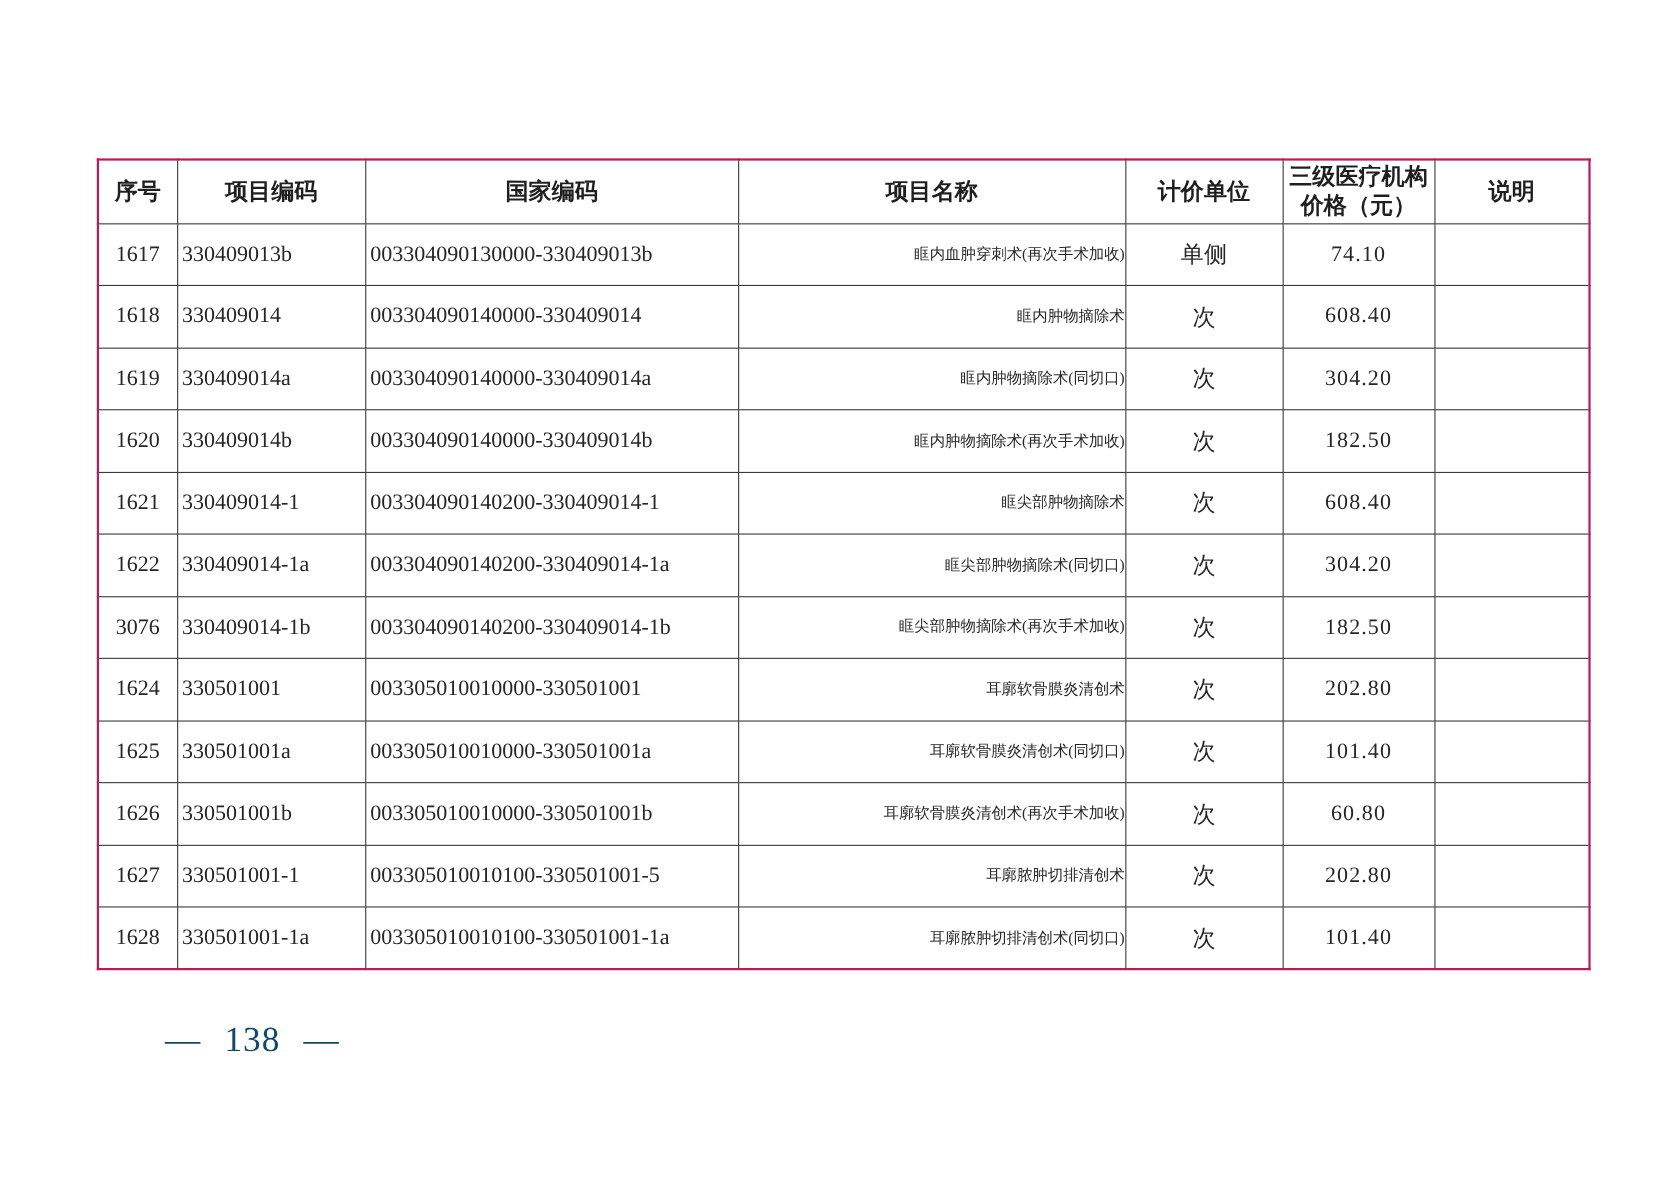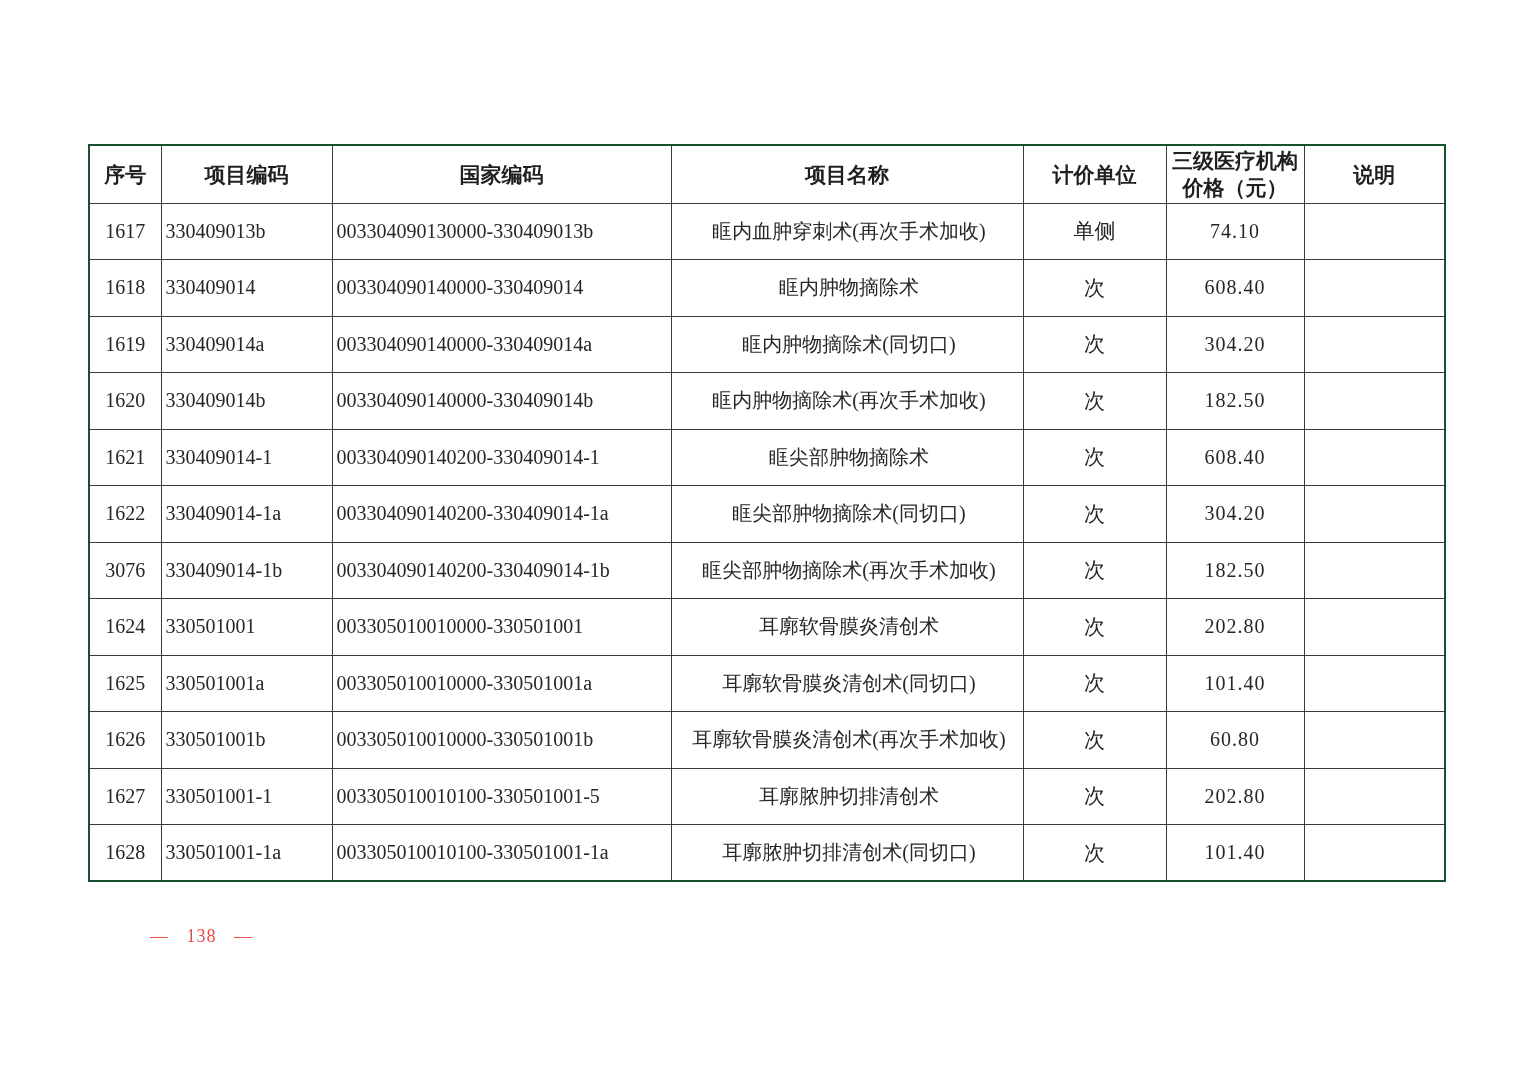--- a/index.html
+++ b/index.html
@@ -21,21 +21,21 @@
     background: #ffffff;
   }
   table.price-table {
     position: absolute;
     left: 88px;
     top: 144px;
     width: 1356px;
     height: 737px;
     border-collapse: collapse;
     table-layout: fixed;
-    border: 2px solid #14532d;
+    border: 2px solid #be185d;
   }
   .price-table th,
   .price-table td {
     border: 1px solid #3a3a3a;
     vertical-align: middle;
     overflow: hidden;
     white-space: nowrap;
   }
   .price-table thead tr { height: 58px; }
   .price-table tbody tr { height: 56.5px; }
@@ -50,30 +50,30 @@
     padding: 0;
   }
   .price-table td {
     font-size: 20px;
     color: #262626;
     padding: 0;
   }
   td.c-seq   { text-align: center; }
   td.c-code  { text-align: left; padding-left: 4px; font-size: 20px; margin-left: 28px; }
   td.c-ncode { text-align: left; padding-left: 4px; font-size: 20px; }
-  td.c-name  { text-align: center; padding-left: 4px; font-size: 20px; }
+  td.c-name  { text-align: right; padding-left: 4px; font-size: 14px; }
   td.c-unit  { text-align: center; font-size: 21px; margin-left: 16px; }
   td.c-price { text-align: center; letter-spacing: 1px; margin-top: 40px; }
   td.c-note  { text-align: center; }
   .page-number {
     position: absolute;
     left: 150px;
     top: 926px;
-    font-size: 18px;
-    color: #ef4444;
+    font-size: 32px;
+    color: #0c4a6e;
     letter-spacing: 1px;
     word-spacing: 12px;
     font-family: "Liberation Serif", "DejaVu Serif", serif;
   }
 </style>
 </head>
 <body>
 
 <div class="sheet">
 

